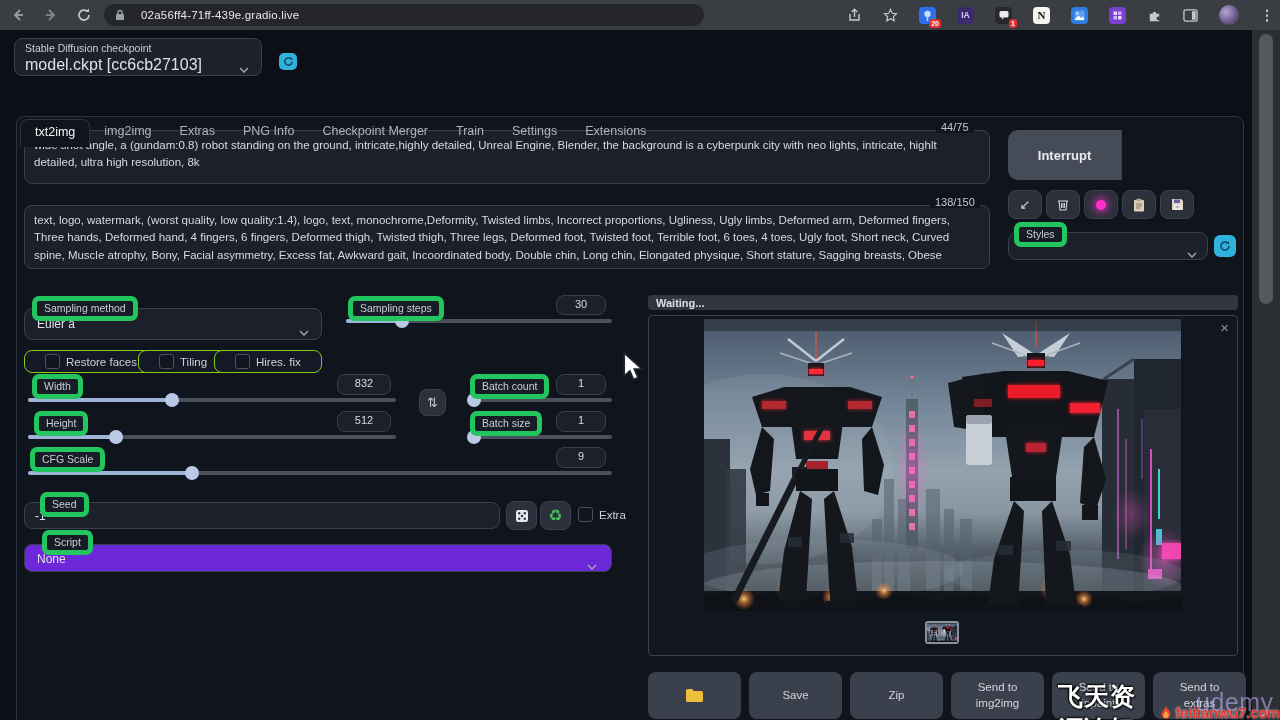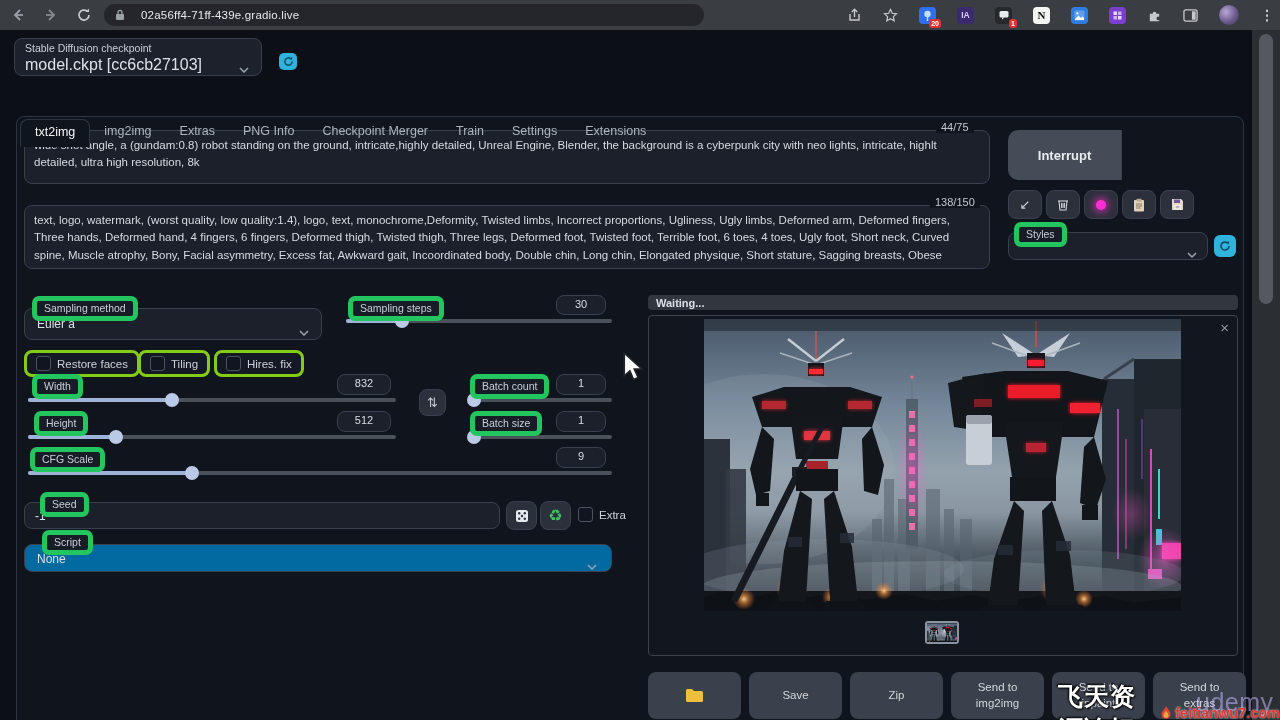--- a/index.html
+++ b/index.html
@@ -18,21 +18,21 @@
 
   
   .page{position:absolute;top:30px;left:0;width:1280px;height:690px;background:#0c0f15;overflow:hidden;}
   .tag{position:absolute;background:#171c26;border:5px solid #22c55e;border-radius:7px;padding:1px 7px;font-size:10.5px;line-height:13px;color:#c9cfd7;white-space:nowrap;z-index:3;}
   .box{background:#1b202b;border:1px solid #39404e;border-radius:8px;box-sizing:border-box;}
   .numbox{position:absolute;background:#1b202b;border:1px solid #39404e;border-radius:8px;color:#d8dce2;font-size:11px;text-align:center;line-height:17px;z-index:3;}
   .sliderwrap{position:absolute;}
   .slider{position:relative;height:4px;background:#4b515a;border-radius:2px;}
   .slider .fill{position:absolute;left:0;top:0;bottom:0;background:#9db3d8;border-radius:2px;}
   .slider .thumb{position:absolute;top:50%;transform:translate(-50%,-50%);width:14px;height:14px;border-radius:50%;background:#b9c9e6;}
-  .chip{position:absolute;display:flex;align-items:center;gap:6px;background:#141925;border:3px solid #84cc16;border-radius:8px;padding:3px 9px;color:#ccd1d8;font-size:11.5px;}
+  .chip{position:absolute;display:flex;align-items:center;gap:6px;background:#141925;border:1px solid #84cc16;border-radius:8px;padding:3px 20px;color:#ccd1d8;font-size:11.5px;}
   .cbx{width:13px;height:13px;background:#10151f;border:1px solid #4a5260;border-radius:3px;flex:0 0 auto;}
   .chev{display:inline-block;}
   .iconbtn{position:absolute;background:#2b303a;border:1px solid #394050;border-radius:8px;display:flex;align-items:center;justify-content:center;box-sizing:border-box;}
   .bluebtn{position:absolute;background:#2fb3dc;border-radius:5px;display:flex;align-items:center;justify-content:center;}
   .tabs{position:absolute;left:20px;top:60px;display:flex;align-items:center;height:28px;z-index:2;margin-top:28px;}
   .tab{padding:5px 14px 7px 14px;font-size:12.5px;color:#aeb4bd;white-space:nowrap;}
   .tab.active{background:#10141c;border:1px solid #2e3542;border-bottom:1px solid #10141c;border-radius:8px 8px 0 0;color:#f3f4f6;margin-bottom:-1px;}
   .container{position:absolute;left:16px;top:86px;width:1228px;height:640px;background:#10141c;border:1px solid #2e3542;border-radius:8px;box-sizing:border-box;}
   textarea.prompt{position:absolute;background:#1b202b;border:1px solid #39404e;border-radius:8px;color:#d6dae0;font-size:11.5px;line-height:1.5;padding:6px 9px;box-sizing:border-box;resize:none;font-family:"Liberation Sans",sans-serif;overflow:hidden;}
   .counter{position:absolute;color:#c3c8d0;font-size:11px;background:#10141c;padding:0 5px;z-index:3;}
@@ -481,21 +481,21 @@
     </div>
     <div class="iconbtn" style="left:540px;top:471px;width:31px;height:29px">
       <span style="color:#46c261;font-size:16px;line-height:1">♻</span>
     </div>
     <div style="position:absolute;left:578px;top:477px;display:flex;align-items:center;gap:6px;color:#ccd1d8;font-size:11.5px">
       <span class="cbx"></span>
       <span>Extra</span>
     </div>
 
     <span class="tag" style="left:42px;top:500px">Script</span>
-    <div class="box" style="position:absolute;left:24px;top:514px;width:588px;height:28px;background:#0369a1">
+    <div class="box" style="position:absolute;left:24px;top:514px;width:588px;height:28px;background:#6d28d9">
       <span style="position:absolute;left:12px;top:7px;font-size:12px;color:#dde1e7">None</span>
       <span class="chev" style="position:absolute;right:14px;top:11px">
         <svg width="10" height="6" viewBox="0 0 10 6">
             <path d="M1 1 L5 5 L9 1" stroke="#9aa2ad" stroke-width="1.5" fill="none"></path>
           </svg>
       </span>
     </div>
 
     <div class="waitbar" style="left:648px;top:265px;width:590px;height:15px">
       <span>Waiting...</span>

